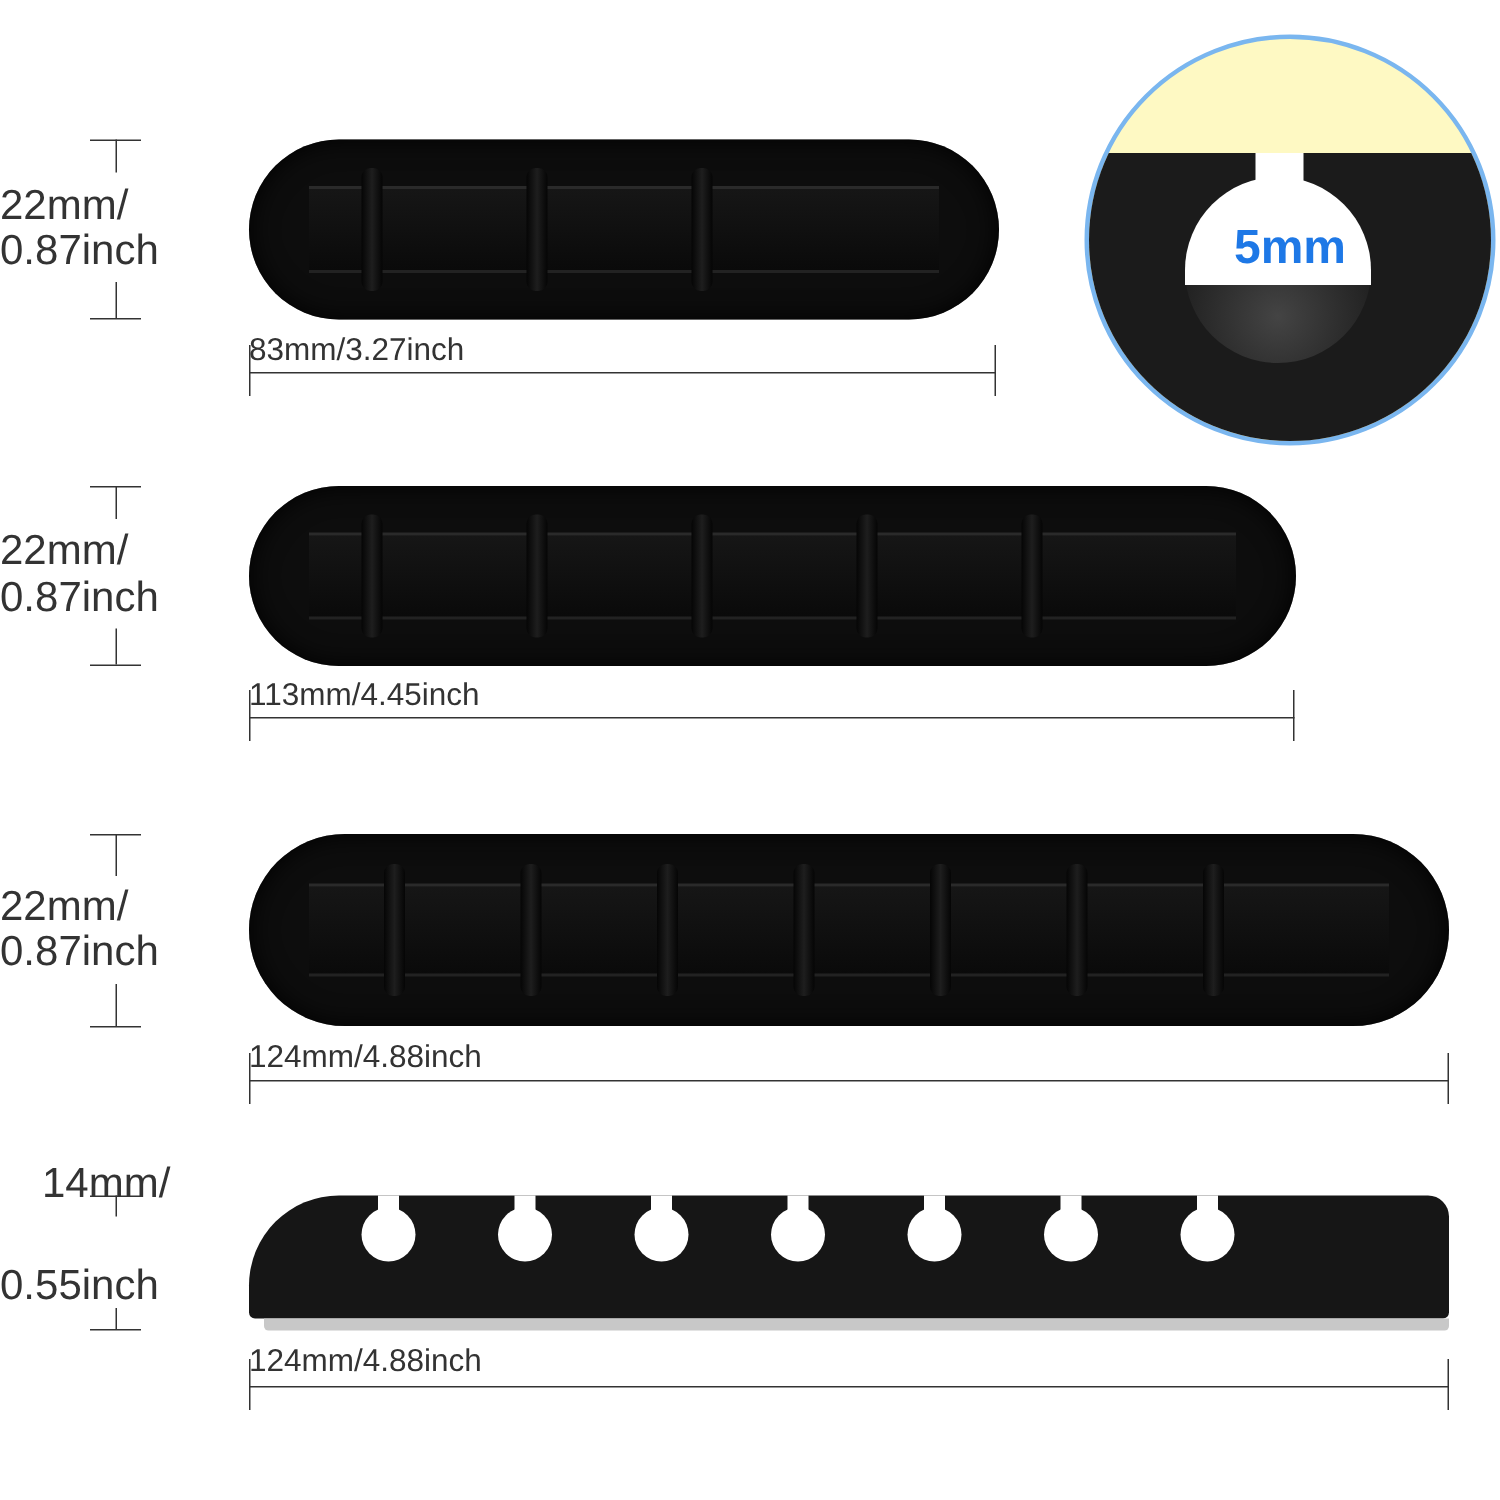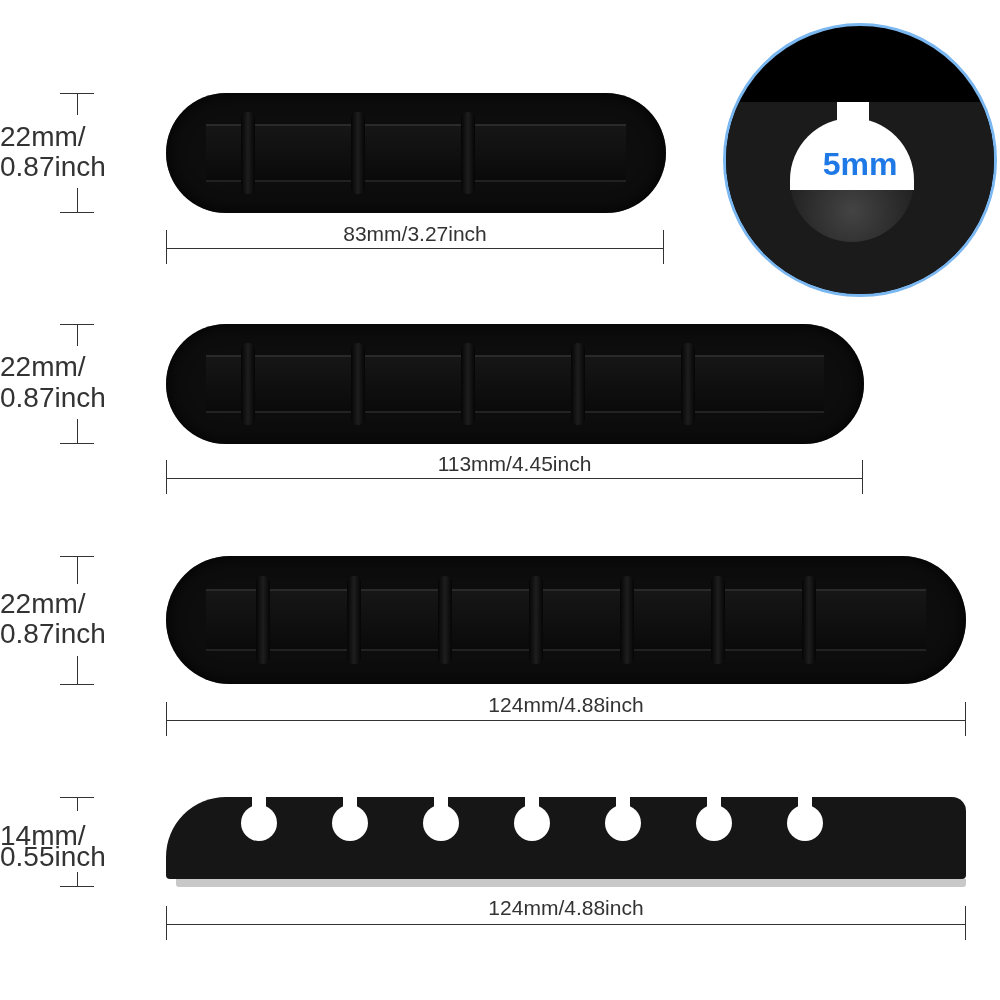--- a/index.html
+++ b/index.html
@@ -3,30 +3,30 @@
 <meta charset="utf-8">
 <style>
   html,body{margin:0;padding:0;background:#fff;}
   body{width:1000px;height:1000px;position:relative;overflow:hidden;font-family:"Liberation Sans",sans-serif;color:#222;}
   .vdim{position:absolute;width:40px;}
   .vdim .tick{position:absolute;left:60px;width:34px;height:1px;background:#333;}
   .vline{position:absolute;left:77px;width:1px;background:#333;}
   .vlabel{position:absolute;left:0;width:160px;text-align:left;font-size:28px;line-height:28px;color:#333;}
   .hdim-line{position:absolute;height:1px;background:#333;}
   .hdim-tick{position:absolute;width:1px;height:34px;background:#333;}
-  .hlabel{position:absolute;font-size:21px;color:#333;text-align:center;}
+  .hlabel{position:absolute;font-size:21px;color:#333;}
   .clip{position:absolute;background:#0d0d0d;border-radius:70px;overflow:hidden;box-shadow:inset 0 0 18px #000;}
   .clip .groove{position:absolute;left:40px;right:40px;top:26%;bottom:26%;background:linear-gradient(#161616,#0a0a0a);border-top:2px solid #2a2a2a;border-bottom:2px solid #222;}
   .clip .divider{position:absolute;top:16%;bottom:16%;width:14px;background:linear-gradient(90deg,#050505,#1e1e1e,#050505);border-radius:6px;}
   .side{position:absolute;left:166px;top:797px;width:800px;height:90px;}
   .side .base{position:absolute;left:10px;right:0;bottom:0;height:8px;background:#c8c8c8;border-radius:0 0 3px 3px;}
   .side .body{position:absolute;left:0;right:0;top:0;bottom:8px;background:#161616;border-radius:60px 14px 4px 4px;}
   .side .hole{position:absolute;top:8px;width:36px;height:36px;background:#fff;border-radius:50%;}
   .side .slot{position:absolute;top:0;width:14px;height:20px;background:#fff;}
-  .zoom-circle{position:absolute;left:723px;top:23px;width:268px;height:268px;border-radius:50%;border:3px solid #7ab6ef;overflow:hidden;background:#000000;}
+  .zoom-circle{position:absolute;left:723px;top:23px;width:268px;height:268px;border-radius:50%;border:3px solid #7ab6ef;overflow:hidden;background:#fef9c3;}
   .zoom-circle .dark{position:absolute;left:0;right:0;top:76px;bottom:0;background:#1b1b1b;}
   .zoom-circle .gap{position:absolute;left:111px;top:76px;width:32px;height:40px;background:#fff;}
   .zoom-circle .hole{position:absolute;left:64px;top:92px;width:124px;height:124px;border-radius:50%;background:radial-gradient(circle at 50% 75%,#444,#1a1a1a 70%);}
   .zoom-circle .hole-top{position:absolute;left:64px;top:92px;width:124px;height:72px;border-radius:62px 62px 0 0;background:#fff;}
   .zoom-circle .label{position:absolute;left:0;width:268px;top:120px;text-align:center;color:#1e78e6;font-weight:bold;font-size:32px;}
 </style>
 </head>
 <body>
 
 <div>
@@ -112,21 +112,21 @@
   <div class="hlabel" style="left:166px;width:800px;top:693px;">124mm/4.88inch</div>
 </div>
 
 <div>
   <div class="vdim">
       <div class="tick" style="top:797px;"></div>
       <div class="tick" style="top:886px;"></div>
     </div>
   <div class="vline" style="top:797px;height:14px;"></div>
     <div class="vline" style="top:872px;height:14px;"></div>
-  <div class="vlabel" style="top:822px;">14mm/</div>
+  <div class="vlabel" style="top:775px;margin-left:28px;">14mm/</div>
   <div class="vlabel" style="top:843px;">0.55inch</div>
 </div>
 <div class="side">
   <div class="body"></div>
     <div class="base"></div>
   <div class="slot" style="left:86px;"></div>
     <div class="hole" style="left:75px;"></div>
   <div class="slot" style="left:177px;"></div>
     <div class="hole" style="left:166px;"></div>
   <div class="slot" style="left:268px;"></div>

